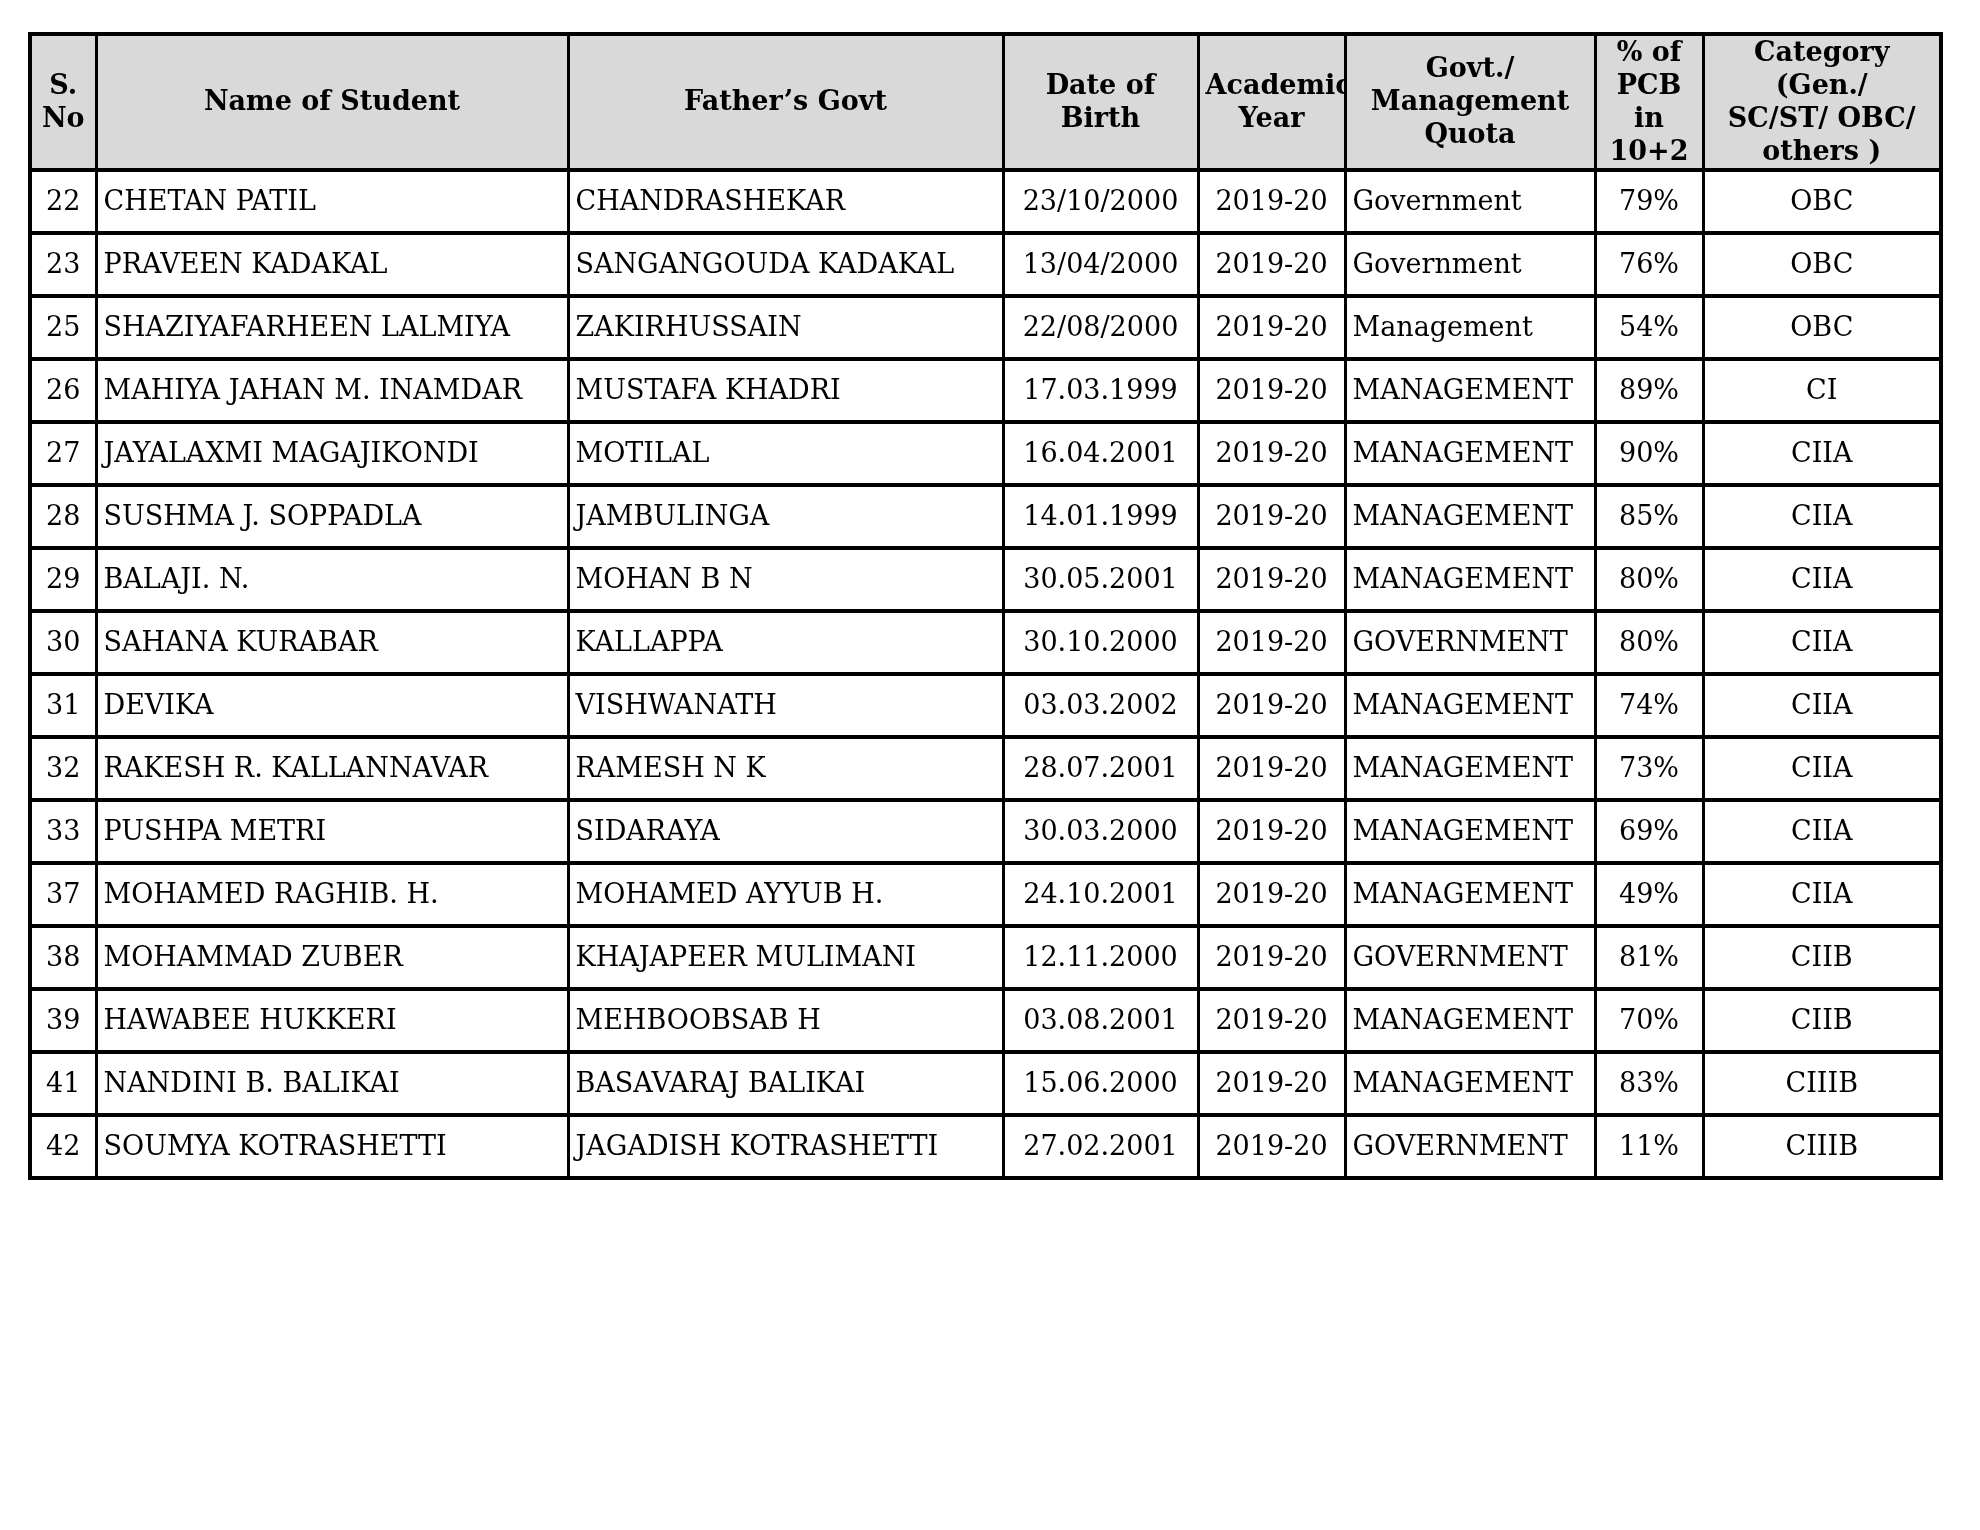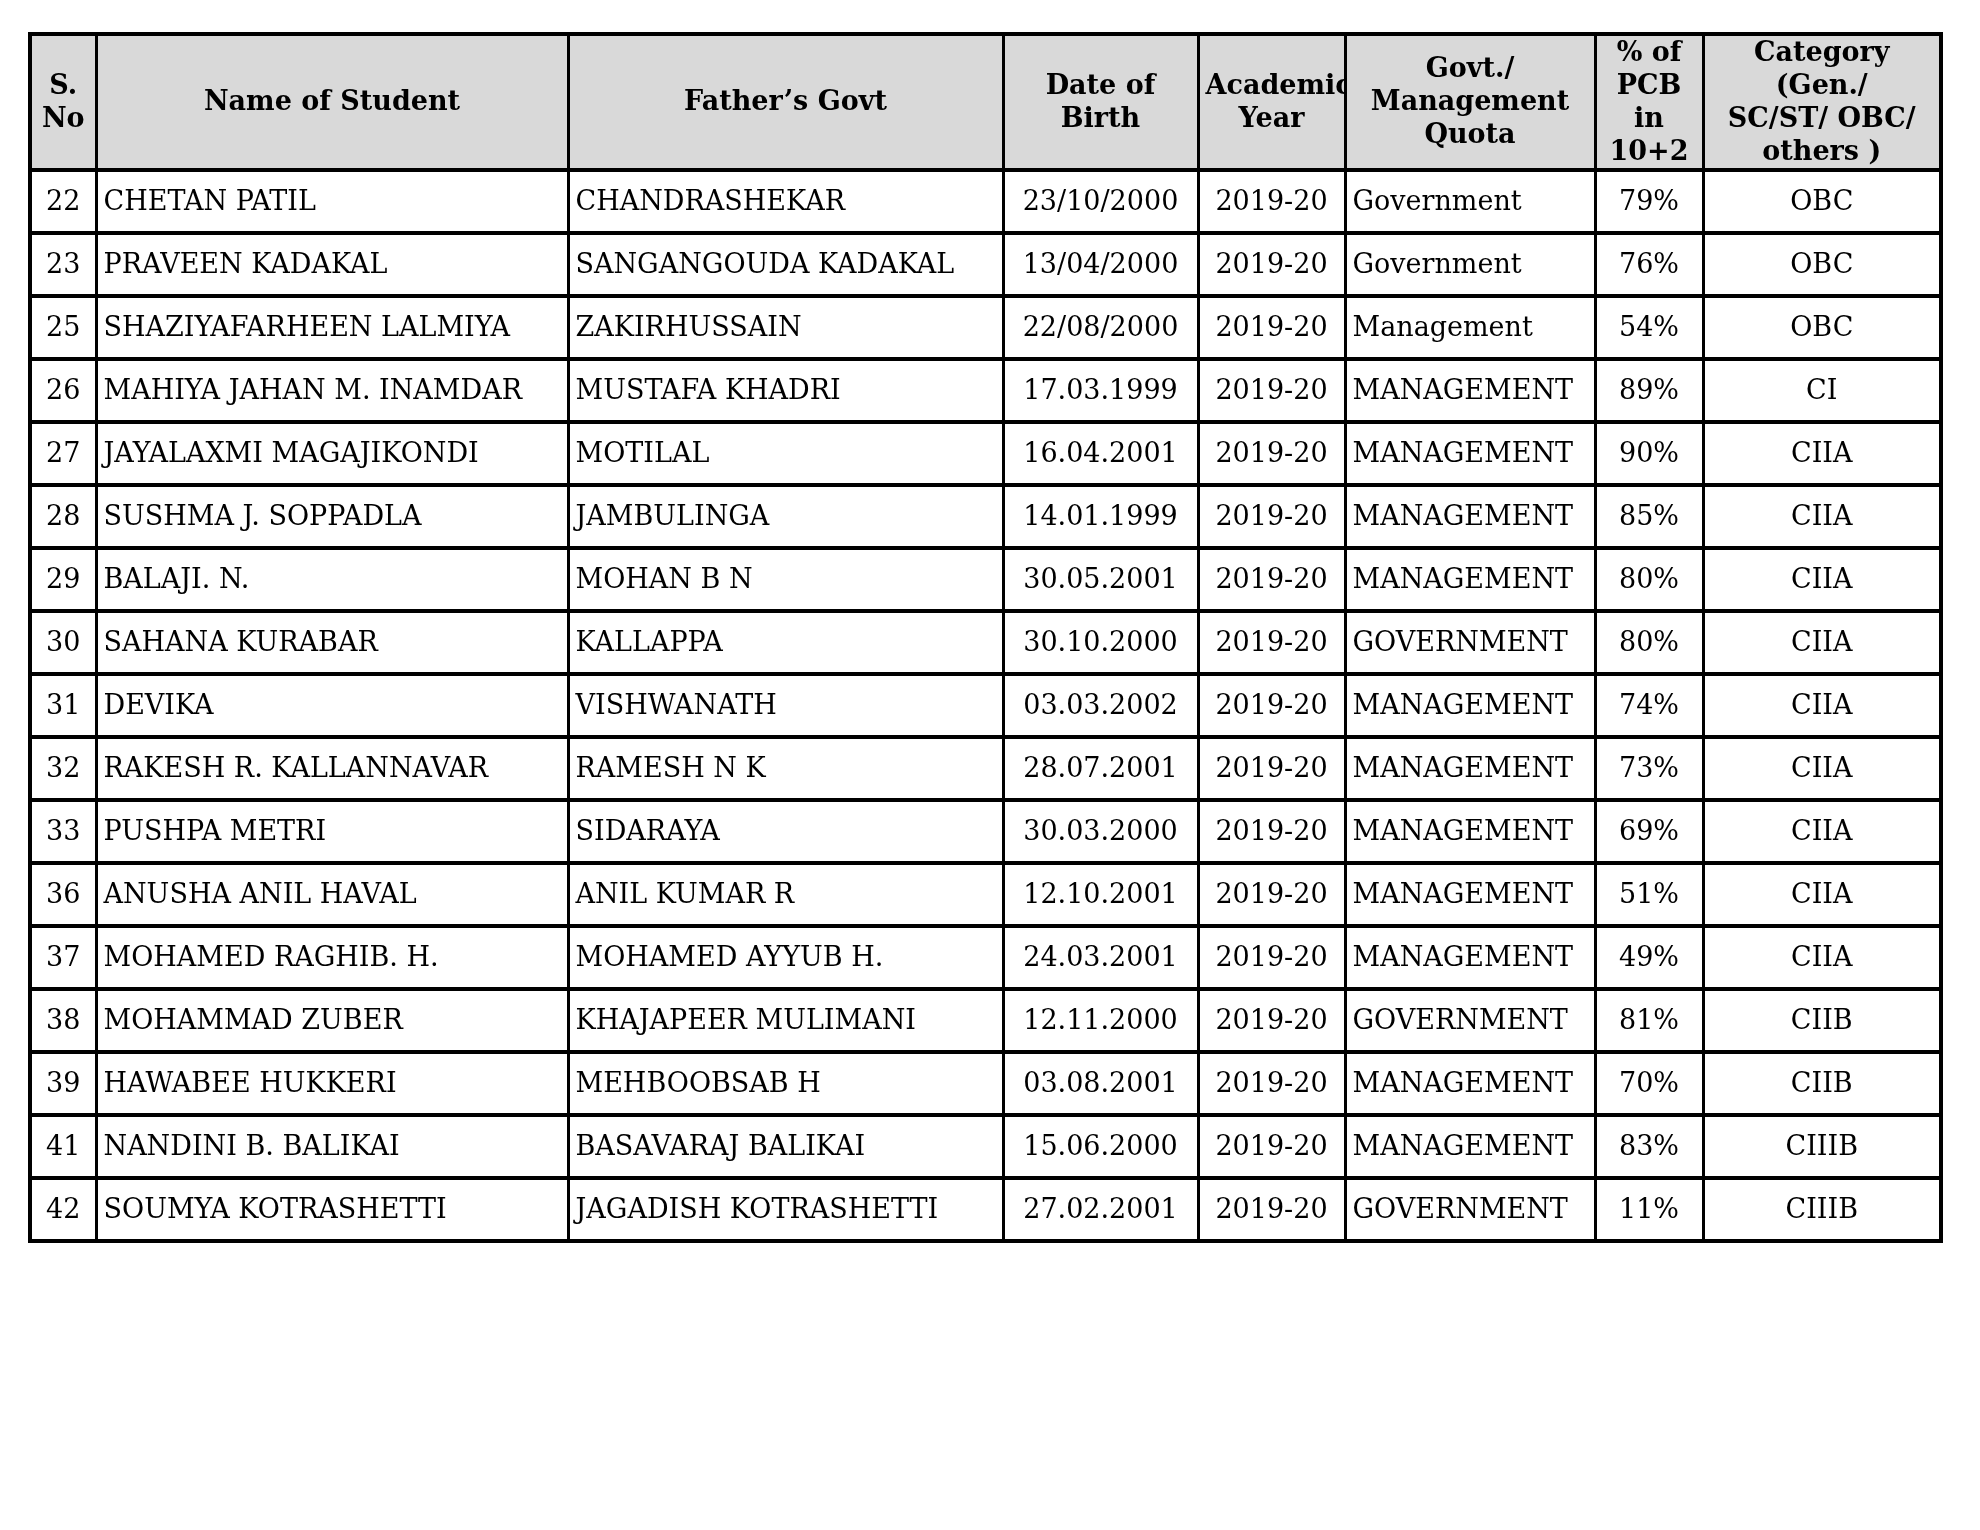--- a/index.html
+++ b/index.html
@@ -197,34 +197,24 @@
           <td class="ac">33</td>
           <td class="al">PUSHPA METRI</td>
           <td class="al">SIDARAYA</td>
           <td class="ac">30.03.2000</td>
           <td class="ac">2019-20</td>
           <td class="al">MANAGEMENT</td>
           <td class="ar">69%</td>
           <td class="ac">CIIA</td>
         </tr>
         <tr>
-          <td class="ac">36</td>
-          <td class="al">ANUSHA ANIL HAVAL</td>
-          <td class="al">ANIL KUMAR R</td>
-          <td class="ac">12.10.2001</td>
-          <td class="ac">2019-20</td>
-          <td class="al">MANAGEMENT</td>
-          <td class="ar">51%</td>
-          <td class="ac">CIIA</td>
-        </tr>
-        <tr>
           <td class="ac">37</td>
           <td class="al">MOHAMED RAGHIB. H.</td>
           <td class="al">MOHAMED AYYUB H.</td>
-          <td class="ac">24.03.2001</td>
+          <td class="ac">24.10.2001</td>
           <td class="ac">2019-20</td>
           <td class="al">MANAGEMENT</td>
           <td class="ar">49%</td>
           <td class="ac">CIIA</td>
         </tr>
         <tr>
           <td class="ac">38</td>
           <td class="al">MOHAMMAD ZUBER</td>
           <td class="al">KHAJAPEER MULIMANI</td>
           <td class="ac">12.11.2000</td>

